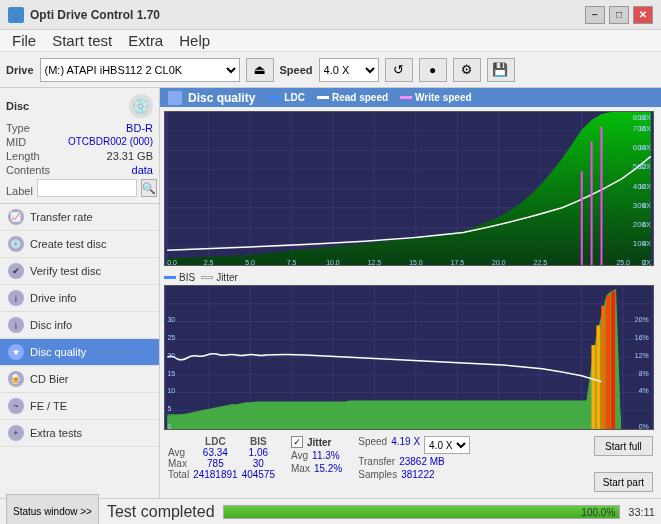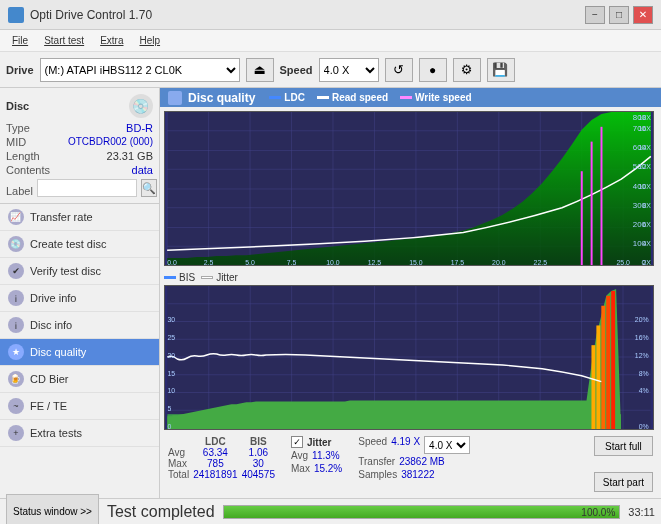--- a/index.html
+++ b/index.html
@@ -1,28 +1,28 @@
 <!DOCTYPE html>
 <html><head>
   <meta charset="utf-8">
   <style>
     * { box-sizing: border-box; margin: 0; padding: 0; }
     body { font-family: 'Segoe UI', Tahoma, Arial, sans-serif; font-size: 11px; background: #f0f0f0; width: 661px; height: 524px; overflow: hidden; }
     
     
-    .titlebar { background: #e8e8e8; height: 30px; display: flex; align-items: center; padding: 0 8px; border-bottom: 1px solid #ccc; }
+    .titlebar { background: #e8e8e8; height: 30px; display: flex; align-items: center; padding: 0 8px; border-bottom: 1px solid #ccc; font-weight: bold; }
     .titlebar-title { font-size: 12px; color: #333; flex: 1; }
     .titlebar-controls { display: flex; gap: 4px; }
     .titlebar-btn { width: 20px; height: 18px; background: #d0d0d0; border: 1px solid #999; font-size: 10px; display: flex; align-items: center; justify-content: center; cursor: pointer; color: #333; }
     .titlebar-btn.close { background: #e05050; color: white; }
     .titlebar-icon { width: 16px; height: 16px; margin-right: 6px; background: #4488cc; border-radius: 2px; }
 
     
     .menubar { background: #f5f5f5; height: 22px; display: flex; align-items: center; padding: 0 4px; border-bottom: 1px solid #ddd; }
-    .menu-item { padding: 2px 8px; font-size: 10px; color: #333; cursor: pointer; text-decoration: underline; }
+    .menu-item { padding: 2px 8px; font-size: 15px; color: #333; cursor: pointer; }
 
     
     .toolbar { background: #f0f0f0; height: 36px; display: flex; align-items: center; padding: 0 6px; border-bottom: 1px solid #ccc; gap: 6px; }
     .toolbar-label { font-size: 11px; color: #333; font-weight: bold; }
     .drive-select { height: 24px; font-size: 11px; border: 1px solid #aaa; background: white; min-width: 200px; }
     .toolbar-btn { height: 24px; width: 28px; background: #e8e8e8; border: 1px solid #aaa; display: flex; align-items: center; justify-content: center; cursor: pointer; font-size: 13px; }
     .speed-label { font-size: 11px; color: #333; font-weight: bold; }
     .speed-select { height: 24px; font-size: 11px; border: 1px solid #aaa; background: white; width: 60px; }
 
     

